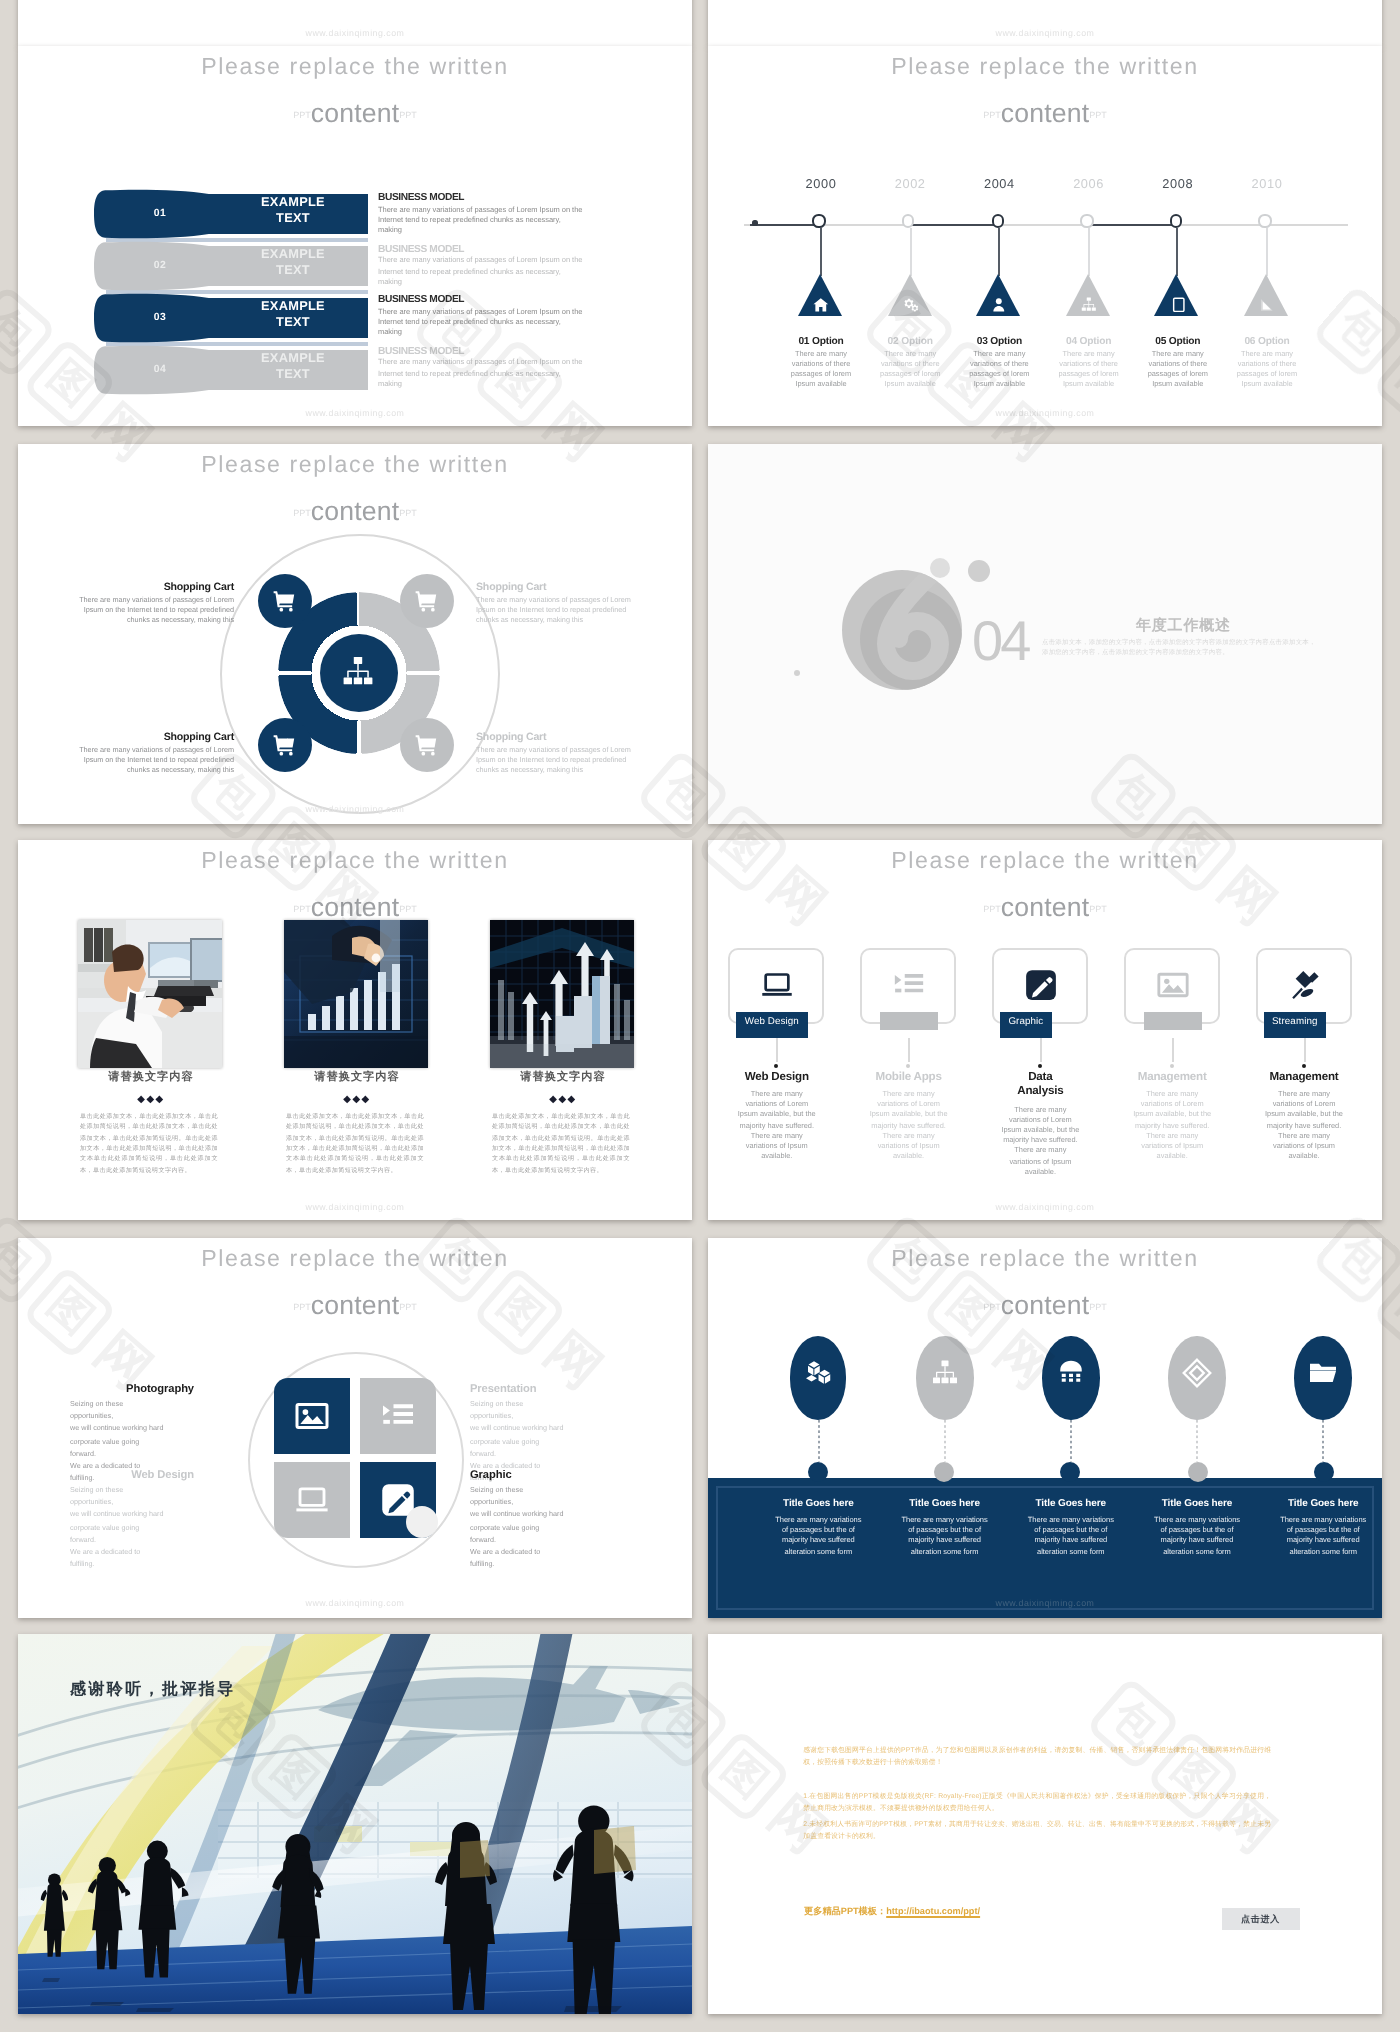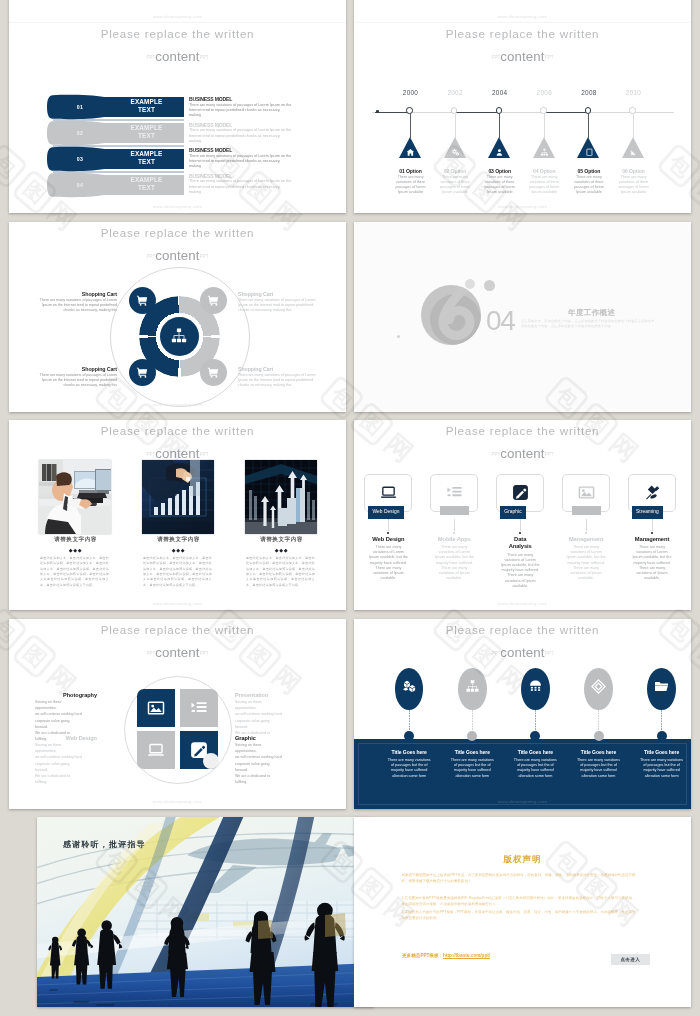--- a/index.html
+++ b/index.html
@@ -161,21 +161,21 @@
       background-size:1px 2.6px;}
   .s8 .dline.g{background-image:linear-gradient(to bottom,#cfd1d3 0 1.3px,transparent 1.3px 2.6px);}
   .s8 .knob{position:absolute;top:112px;width:10px;height:10px;border-radius:50%;background:#0d3a63;}
   .s8 .knob.g{background:#b5b7b9;}
   .s8 .t8{position:absolute;top:130.5px;width:63px;text-align:center;font-size:5px;font-weight:700;
           color:#fff;letter-spacing:-.05px;}
   .s8 .b8{position:absolute;top:139px;width:44px;text-align:center;font-size:3.75px;line-height:5.45px;
           color:#e9edf2;letter-spacing:-.02px;}
 
   
-  .s9{background:#eef3ec;margin-left:28px;}
+  .s9{background:#eef3ec;}
   .s9 svg.bgimg{position:absolute;left:0;top:0;width:337px;height:190px;}
   .s9 .sub9{position:absolute;left:26px;top:22px;font-size:8px;color:#2b3740;letter-spacing:1.2px;
             font-weight:700;z-index:5;}
   .s9 .big9{position:absolute;left:29px;top:35px;font-size:29px;line-height:32px;color:#253c4c;
             letter-spacing:1.4px;font-weight:400;z-index:5;}
 
   
   .s10{background:#fff;}
   .s10 .t10{position:absolute;left:0;right:0;top:37px;text-align:center;font-size:8.5px;
             font-weight:700;color:#dfa838;letter-spacing:1px;}
@@ -956,21 +956,20 @@
           <path d="M221 104l14-1 1 18-15 1z"></path>
       </g>
       <g fill="#0b0e13" opacity=".3">
         <path d="M13 172h8l-1 2h-8zM37 184h16l-2 2H36zM60 187h18l-2 2H59zM130 190h20l-2 2h-19zM212 190h22l-2 2h-21zM274 186h28l-3 3h-26z"></path>
       </g>
     </svg>
     <div class="sub9">感谢聆听，批评指导</div>
   </div>
 
   <div class="slide col-r r5 s10">
-    <div class="t10">版权声明</div>
     <div class="p10" style="top:54.5px">感谢您下载包图网平台上提供的PPT作品，为了您和包图网以及原创作者的利益，请勿复制、传播、销售，否则将承担法律责任！包图网将对作品进行维权，按照传播下载次数进行十倍的索取赔偿！</div>
     <div class="p10" style="top:78px">1.在包图网出售的PPT模板是免版税类(RF: Royalty-Free)正版受《中国人民共和国著作权法》保护，受全球通用的版权保护，只限个人学习分享使用，禁止商用改为演示模板。不须要提供额外的版权费用给任何人。</div>
     <div class="p10" style="top:91.5px">2.未经权利人书面许可的PPT模板，PPT素材，其商用于转让变卖、赠送出租、交易、转让、出售、将有能量中不可更换的形式，不得转载等，禁止未另加盖查看设计卡的权利。</div>
     <div class="lnkrow"><span>更多精品PPT模板：</span><span class="u">http://ibaotu.com/ppt/</span></div>
     <div class="btn10">点击进入</div>
   </div>
 
   <div class="wmlayer" id="wmlayer">
       <div class="wmtile" style="left:-110px;top:-90px"></div>
       <div class="wmtile" style="left:115px;top:-90px"><span class="wmtxt">网</span></div>

